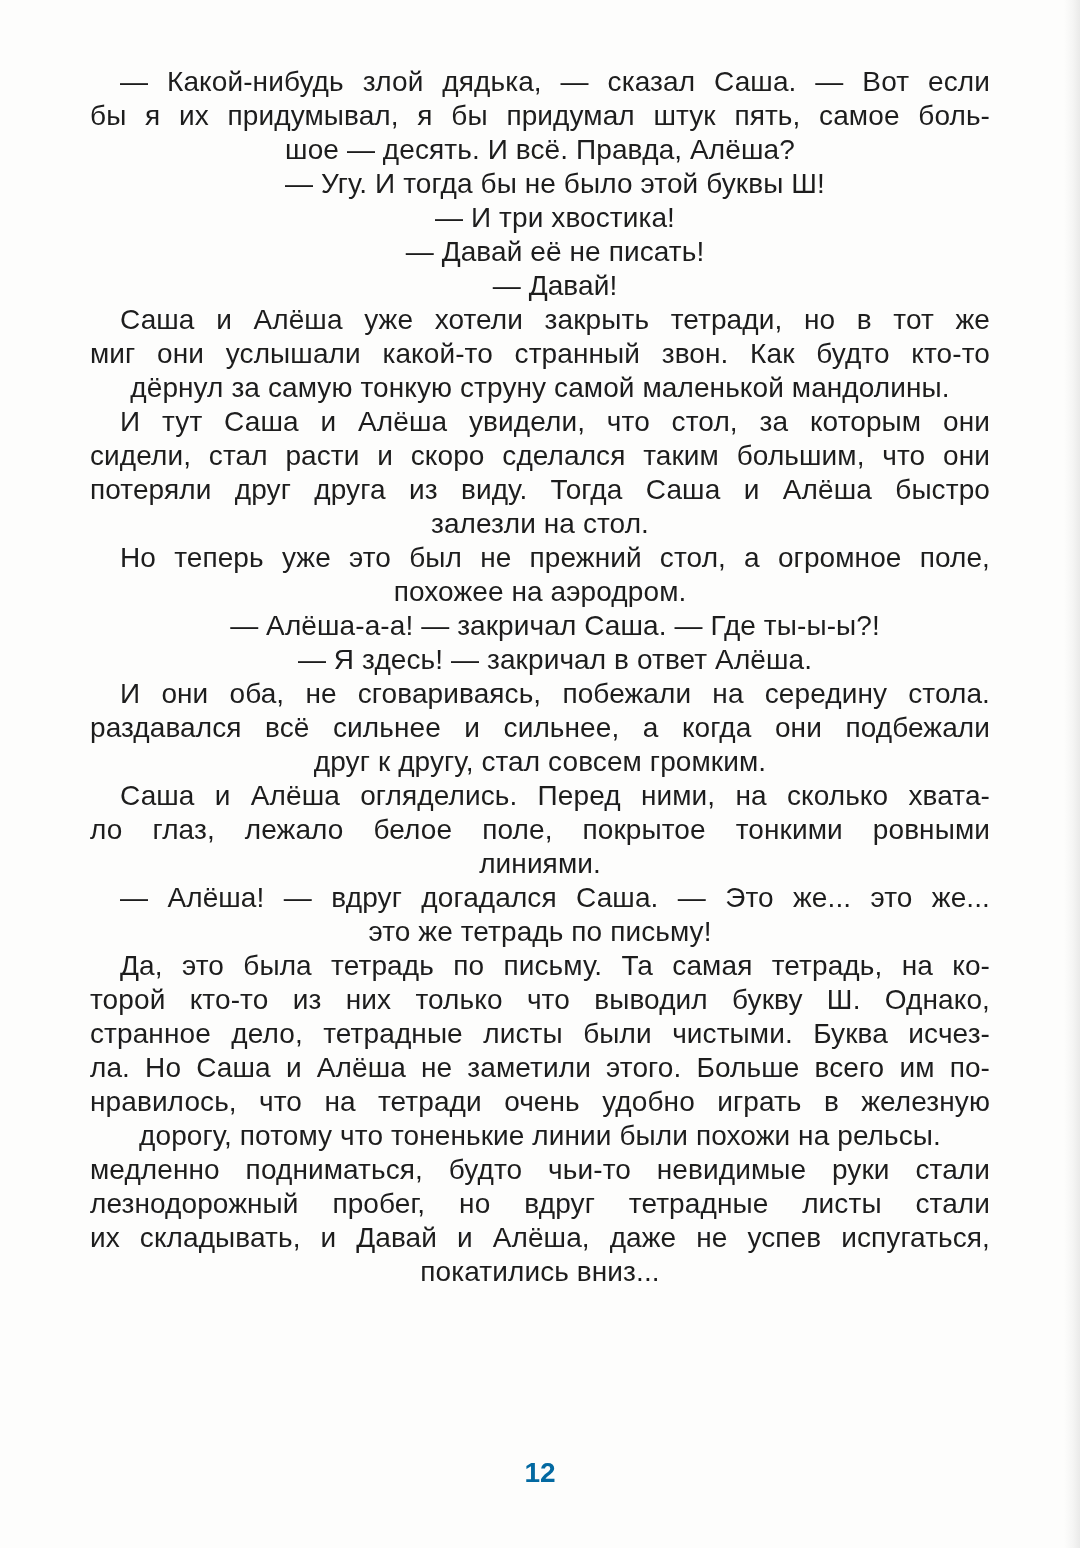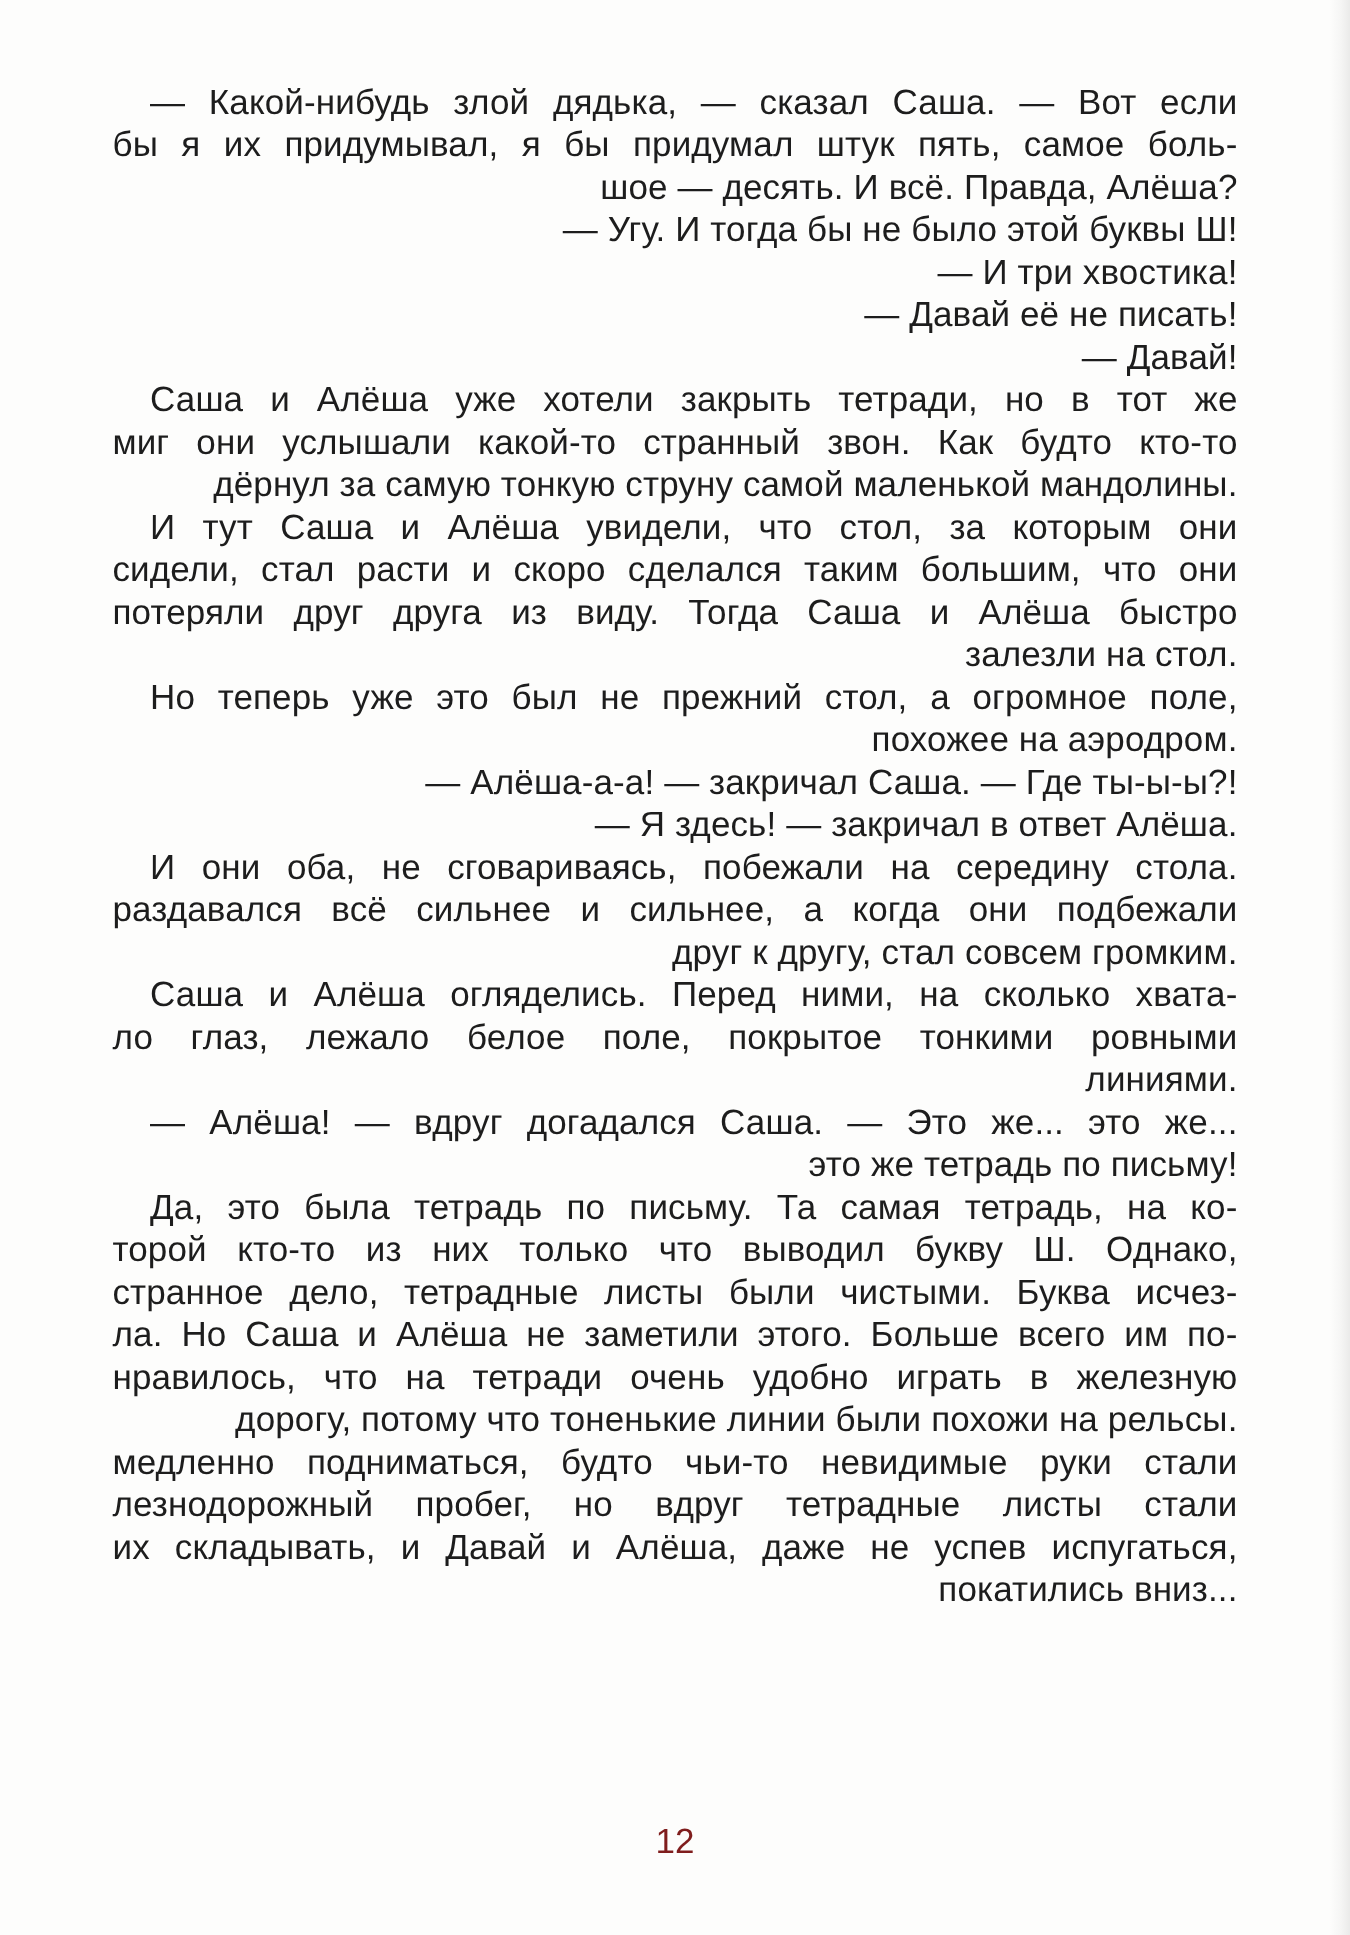--- a/index.html
+++ b/index.html
@@ -26,43 +26,43 @@
     width: 900px;
     font-size: 28px;
     line-height: 34px;
     letter-spacing: 0.1px;
   }
   .paragraph {
     margin: 0;
   }
   .line {
     white-space: normal;
-    text-align: right;
+    text-align: center;
   }
   
   .line.jl {
     text-align: justify;
     text-align-last: justify;
   }
   
   .line.first {
     padding-left: 30px;
   }
   .footer {
     position: absolute;
     left: 90px;
     top: 1456px;
     width: 900px;
     text-align: center;
   }
   .page-number {
     font-size: 28px;
     line-height: 34px;
-    font-weight: normal;
-    color: #7f1d1d;
+    font-weight: bold;
+    color: #0369a1;
   }
   
   .scan-edge-right {
     position: absolute;
     top: 0;
     right: 0;
     width: 16px;
     height: 100%;
     background: linear-gradient(to right,
       rgba(120,120,120,0) 0%,

